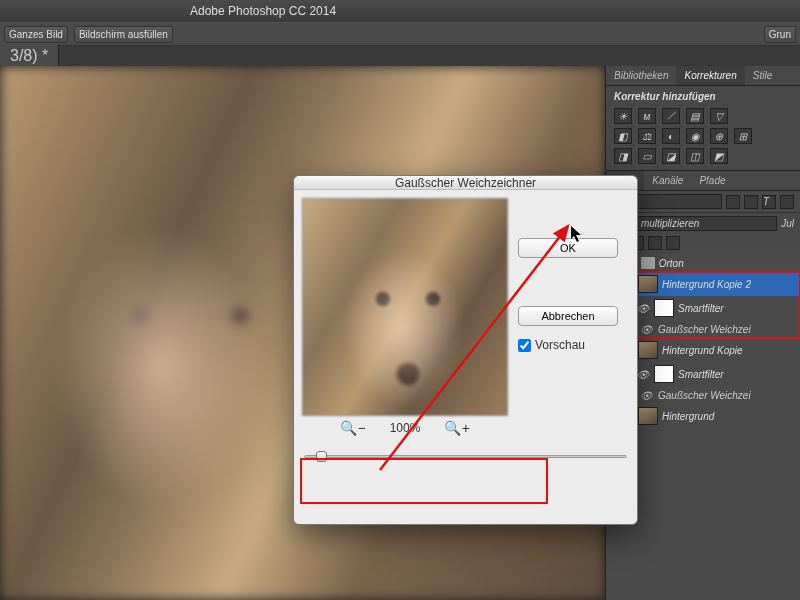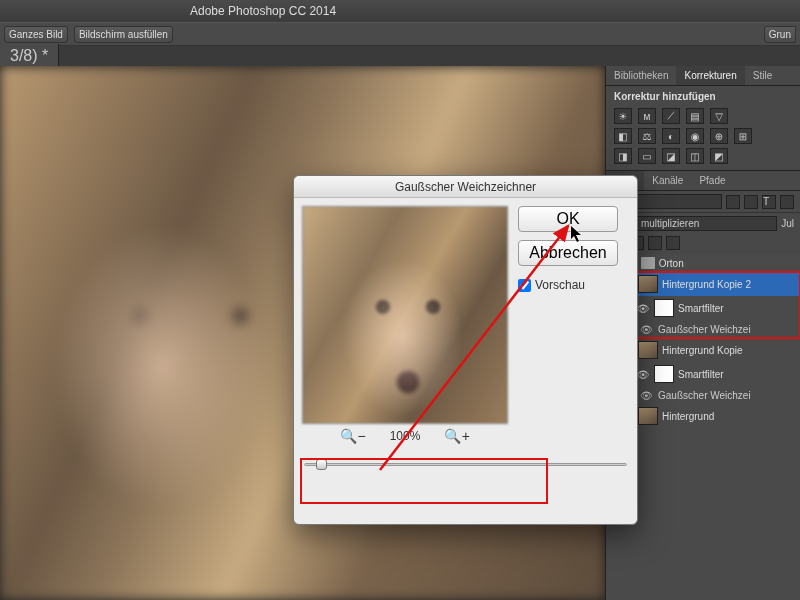--- a/index.html
+++ b/index.html
@@ -17,21 +17,21 @@
   .canvas { flex:1; background:#222; position:relative; overflow:hidden; }
   .canvas .img { position:absolute; inset:0; background:
      radial-gradient(ellipse 150px 200px at 160px 300px, rgba(255,220,190,0.6), transparent 70%),
      radial-gradient(circle at 140px 250px, #3b2d28 5px, transparent 10px),
      radial-gradient(circle at 240px 250px, #3b2d28 5px, transparent 10px),
      linear-gradient(115deg, #b89870 0%, #6b5844 30%, #8a7358 40%, #c7aa80 55%, #7a634b 70%, #5d4c3c 100%);
      filter: blur(6px);
   }
 
   
-  .panels { width:195px; background:#484848; display:flex; flex-direction:column; border-left:1px solid #222; }
+  .panels { width:195px; background:#484848; display:flex; flex-direction:column; border-left:1px solid #222;font-style:italic; }
   .ptabs { display:flex; border-bottom:1px solid #222; }
   .ptab { font-size:10px; color:#bbb; padding:4px 8px; cursor:pointer; }
   .ptab.active { color:#eee; background:#3e3e3e; }
   .adjhdr { font-size:10px; color:#ddd; font-weight:bold; padding:5px 8px 4px; }
   .iconrow { display:flex; gap:6px; padding:2px 8px; }
   .picon { width:18px; height:16px; background:#3a3a3a; border:1px solid #222; display:flex; align-items:center; justify-content:center; font-size:10px; color:#ccc; }
 
   .layertabs { display:flex; border-top:1px solid #222; border-bottom:1px solid #222; margin-top:4px; }
   .layercontrols { display:flex; align-items:center; gap:4px; padding:3px 6px; font-size:10px; color:#ccc; }
   .ldrop { background:#3a3a3a; border:1px solid #222; color:#ccc; font-size:10px; padding:1px 4px; flex:1; }
@@ -47,34 +47,34 @@
   .layer.sel { background:#2b68b5; }
   .layer .eye { width:14px; text-align:center; color:#ddd; }
   .layer .thumb { width:20px; height:18px; background:linear-gradient(135deg,#bba07a,#5a4a3c); border:1px solid #222; }
   .layer .thumb.white { background:#fff; }
   .sublayer { padding:2px 4px 2px 34px; display:flex; align-items:center; gap:4px; color:#ccc; height:18px; }
   .sublayer .eye { width:14px; }
   .hl-red { outline:2px solid #d11; outline-offset:-1px; }
 
   
   .dialog { position:absolute; left:293px; top:175px; width:345px; height:350px; background:#ececec; border:1px solid #777; border-radius:6px; box-shadow:0 10px 30px rgba(0,0,0,0.5); }
-  .dtitle { height:22px; background:linear-gradient(#f7f7f7,#dcdcdc); border-radius:6px 6px 0 0; border-bottom:1px solid #bcbcbc; display:flex; align-items:center; justify-content:center; font-size:12px; color:#333; }
+  .dtitle { height:14px; background:linear-gradient(#f7f7f7,#dcdcdc); border-radius:6px 6px 0 0; border-bottom:1px solid #bcbcbc; display:flex; align-items:center; justify-content:center; font-size:12px; color:#333; }
   .dbody { padding:8px; display:flex; gap:10px; }
   .preview { width:206px; height:218px; border:1px solid #888; background:
      radial-gradient(ellipse 100px 130px at 100px 130px, rgba(255,225,200,0.6), transparent 60%),
      radial-gradient(circle at 80px 100px, #2b211c 5px, transparent 9px),
      radial-gradient(circle at 130px 100px, #2b211c 5px, transparent 9px),
      radial-gradient(circle at 105px 175px, #2b1818 8px, transparent 14px),
      linear-gradient(120deg,#c7aa80 0%, #8a7358 30%, #b89970 50%, #6b5844 70%, #9a7d5c 100%);
      filter: blur(1px);
   }
   .zoomrow { display:flex; align-items:center; justify-content:center; gap:24px; padding:4px 0; font-size:12px; color:#333; }
   .zbtn { cursor:pointer; font-size:14px; }
   .dbuttons { display:flex; flex-direction:column; gap:8px; width:100px; }
-  .dbtn { background:linear-gradient(#fefefe,#e6e6e6); border:1px solid #9a9a9a; border-radius:4px; padding:3px 1px; font-size:16px; cursor:pointer; }
+  .dbtn { background:linear-gradient(#fefefe,#e6e6e6); border:1px solid #9a9a9a; border-radius:4px; padding:3px 1px; font-size:11px; cursor:pointer;margin-top:40px; }
   .chkrow { display:flex; align-items:center; gap:4px; font-size:12px; color:#333; margin-top:4px; }
   .radiusrow { display:flex; align-items:center; gap:6px; font-size:12px; color:#333; padding:6px 10px; }
   .rinput { width:52px; border:1px solid #6b9fe0; background:#fff; padding:1px 3px; font-size:12px; color:#333; outline:1px solid #a8c6ef; }
   .slider { margin:2px 10px 8px; height:14px; position:relative; }
   .slider .track { height:3px; background:linear-gradient(#bbb,#ddd); border:1px solid #999; border-radius:2px; position:absolute; top:5px; left:0; right:0; }
   .slider .knob { width:11px; height:11px; background:linear-gradient(#fff,#ccc); border:1px solid #777; border-radius:3px; position:absolute; top:1px; left:12px; }
   .radius-hl { position:absolute; border:2px solid #d11; pointer-events:none; }
 
   .cursor { position:absolute; width:14px; height:18px; left:570px; top:225px; pointer-events:none; }
   .cursor svg { width:14px; height:18px; filter:drop-shadow(0 0 1px #fff); }

